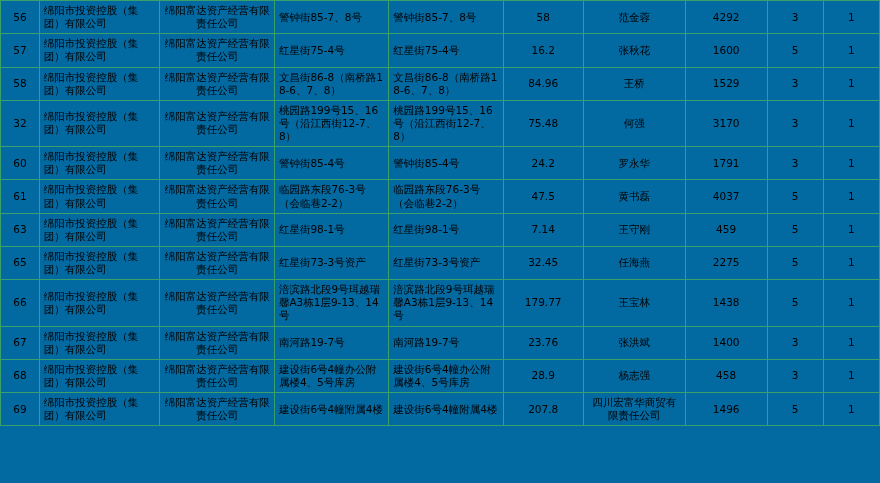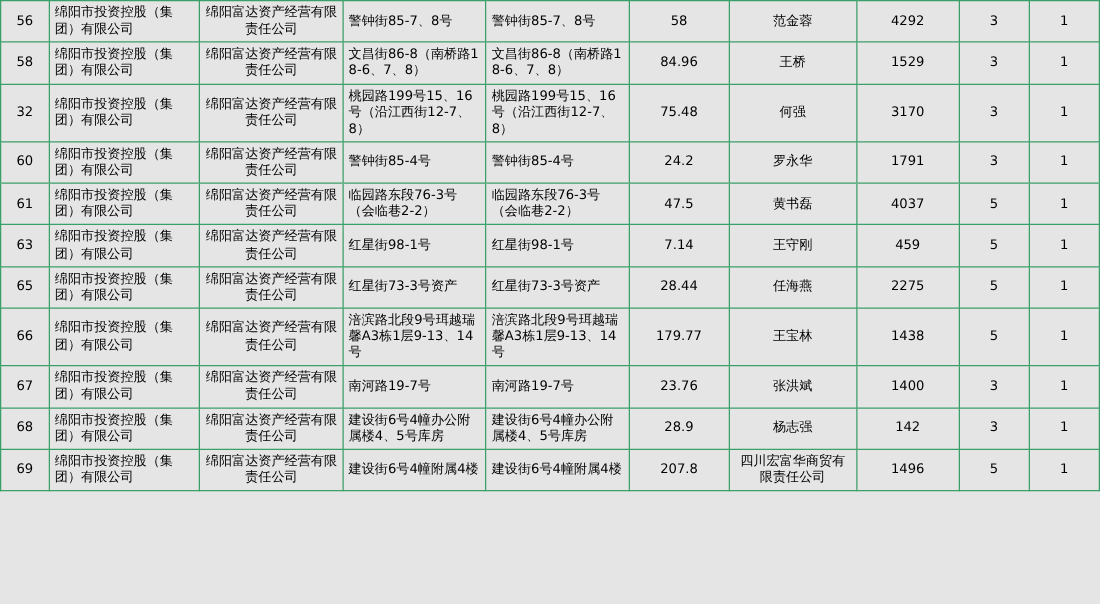--- a/index.html
+++ b/index.html
@@ -10,21 +10,21 @@
   body {
     width: 880px;
     height: 483px;
     overflow: hidden;
     font-family: "DejaVu Sans", "Liberation Sans", sans-serif;
   }
   #sheet {
     width: 880px;
     height: 483px;
     position: relative;
-    background: #e5e5e5;
+    background: #0369a1;
   }
   table.grid {
     border-collapse: collapse;
     table-layout: fixed;
     width: 880px;
     font-size: 10.5px;
     color: #000000;
   }
   table.grid td {
     border: 1px solid #3aa06a;
@@ -87,20 +87,32 @@
         <td class="use">绵阳富达资产经营有限责任公司</td>
         <td class="addr1">警钟街85-7、8号</td>
         <td class="addr2">警钟街85-7、8号</td>
         <td class="area">58</td>
         <td class="name">范金蓉</td>
         <td class="rent">4292</td>
         <td class="n1">3</td>
         <td class="n2">1</td>
       </tr>
 
+      <tr>
+        <td class="idx">57</td>
+        <td class="own">绵阳市投资控股（集团）有限公司</td>
+        <td class="use">绵阳富达资产经营有限责任公司</td>
+        <td class="addr1">红星街75-4号</td>
+        <td class="addr2">红星街75-4号</td>
+        <td class="area">16.2</td>
+        <td class="name">张秋花</td>
+        <td class="rent">1600</td>
+        <td class="n1">5</td>
+        <td class="n2">1</td>
+      </tr>
 
       <tr>
         <td class="idx">58</td>
         <td class="own">绵阳市投资控股（集团）有限公司</td>
         <td class="use">绵阳富达资产经营有限责任公司</td>
         <td class="addr1">文昌街86-8（南桥路18-6、7、8）</td>
         <td class="addr2">文昌街86-8（南桥路18-6、7、8）</td>
         <td class="area">84.96</td>
         <td class="name">王桥</td>
         <td class="rent">1529</td>
@@ -161,21 +173,21 @@
         <td class="n2">1</td>
       </tr>
 
 
       <tr>
         <td class="idx">65</td>
         <td class="own">绵阳市投资控股（集团）有限公司</td>
         <td class="use">绵阳富达资产经营有限责任公司</td>
         <td class="addr1">红星街73-3号资产</td>
         <td class="addr2">红星街73-3号资产</td>
-        <td class="area">28.44</td>
+        <td class="area">32.45</td>
         <td class="name">任海燕</td>
         <td class="rent">2275</td>
         <td class="n1">5</td>
         <td class="n2">1</td>
       </tr>
 
       <tr>
         <td class="idx">66</td>
         <td class="own">绵阳市投资控股（集团）有限公司</td>
         <td class="use">绵阳富达资产经营有限责任公司</td>
@@ -202,21 +214,21 @@
       </tr>
 
       <tr>
         <td class="idx">68</td>
         <td class="own">绵阳市投资控股（集团）有限公司</td>
         <td class="use">绵阳富达资产经营有限责任公司</td>
         <td class="addr1">建设街6号4幢办公附属楼4、5号库房</td>
         <td class="addr2">建设街6号4幢办公附属楼4、5号库房</td>
         <td class="area">28.9</td>
         <td class="name">杨志强</td>
-        <td class="rent">142</td>
+        <td class="rent">458</td>
         <td class="n1">3</td>
         <td class="n2">1</td>
       </tr>
 
       <tr>
         <td class="idx">69</td>
         <td class="own">绵阳市投资控股（集团）有限公司</td>
         <td class="use">绵阳富达资产经营有限责任公司</td>
         <td class="addr1">建设街6号4幢附属4楼</td>
         <td class="addr2">建设街6号4幢附属4楼</td>

